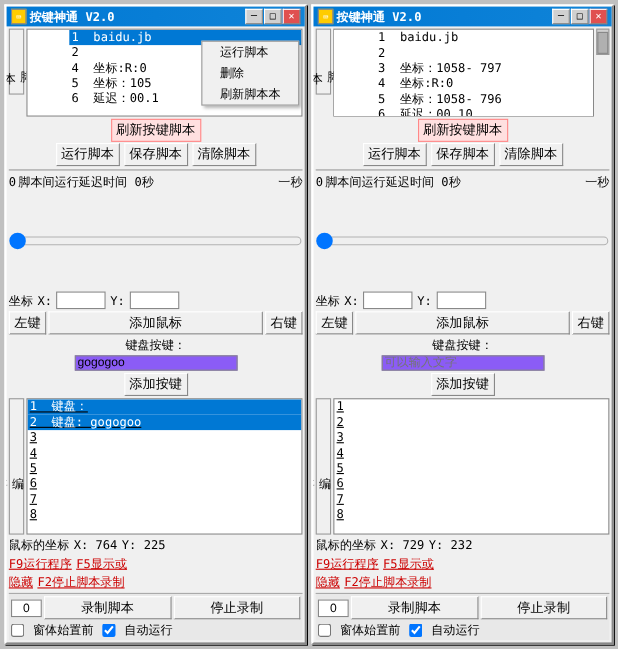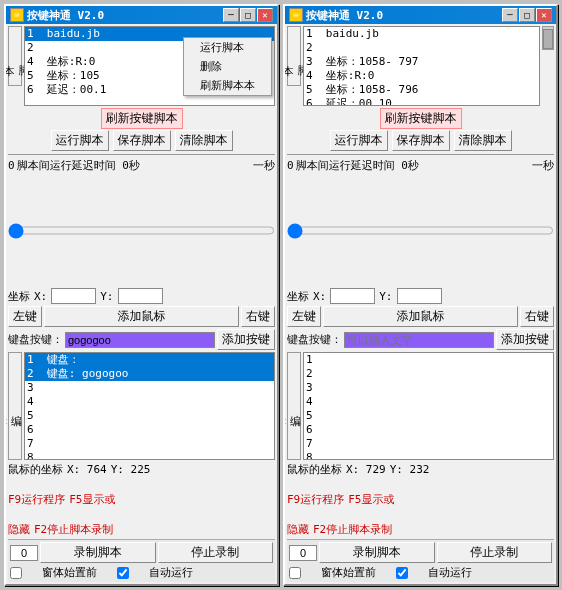--- a/index.html
+++ b/index.html
@@ -109,20 +109,21 @@
       background: white;
       height: 80px;
       overflow-y: auto;
       font-size: 11px;
       position: relative;
     }
     .script-list-item {
       padding: 0 2px;
       line-height: 14px;
       white-space: nowrap;
+      margin-left: 38px;
     }
     .script-list-item.selected {
       background: #0078d4;
       color: white;
     }
     .context-menu {
       position: absolute;
       right: 2px;
       top: 10px;
       background: #f0f0f0;
@@ -188,77 +189,79 @@
       border: 1px solid #888;
       background: white;
       height: 16px;
       font-size: 11px;
     }
     .keyboard-row {
       display: flex;
       align-items: center;
       gap: 2px;
       font-size: 11px;
+      flex-direction: column;
     }
     .kbd-input {
       border: 1px solid #888;
       background: #8b5cf6;
       height: 16px;
       font-size: 11px;
       flex: 1;
       padding: 0 2px;
     }
     .script-editor-panel {
       display: flex;
       gap: 2px;
     }
     .script-editor {
       flex: 1;
       border: 1px solid #888;
       background: white;
-      height: 108px;
+      height: 124px;
       overflow-y: auto;
       font-size: 11px;
+      text-decoration: underline;
     }
     .script-editor-item {
       padding: 0 2px;
       line-height: 14px;
     }
     .script-editor-item.selected {
       background: #0078d4;
       color: white;
     }
     .status-row {
       font-size: 11px;
       display: flex;
       gap: 4px;
       align-items: center;
     }
     .status-link {
       color: #cc0000;
+      text-decoration: underline;
       cursor: pointer;
-      margin-top: 13px;
     }
     .bottom-panel {
       background: #e8e8e8;
       border-top: 1px solid #aaa;
       padding: 2px;
       display: flex;
       flex-direction: column;
       gap: 2px;
     }
     .record-row {
       display: flex;
       align-items: center;
       gap: 2px;
     }
     .checkbox-row {
       display: flex;
       align-items: center;
-      gap: 20px;
+      gap: 8px;
       font-size: 11px;
     }
     input[type=checkbox] {
       width: 12px;
       height: 12px;
     }
     .number-input {
       width: 28px;
       border: 1px solid #888;
       background: white;

